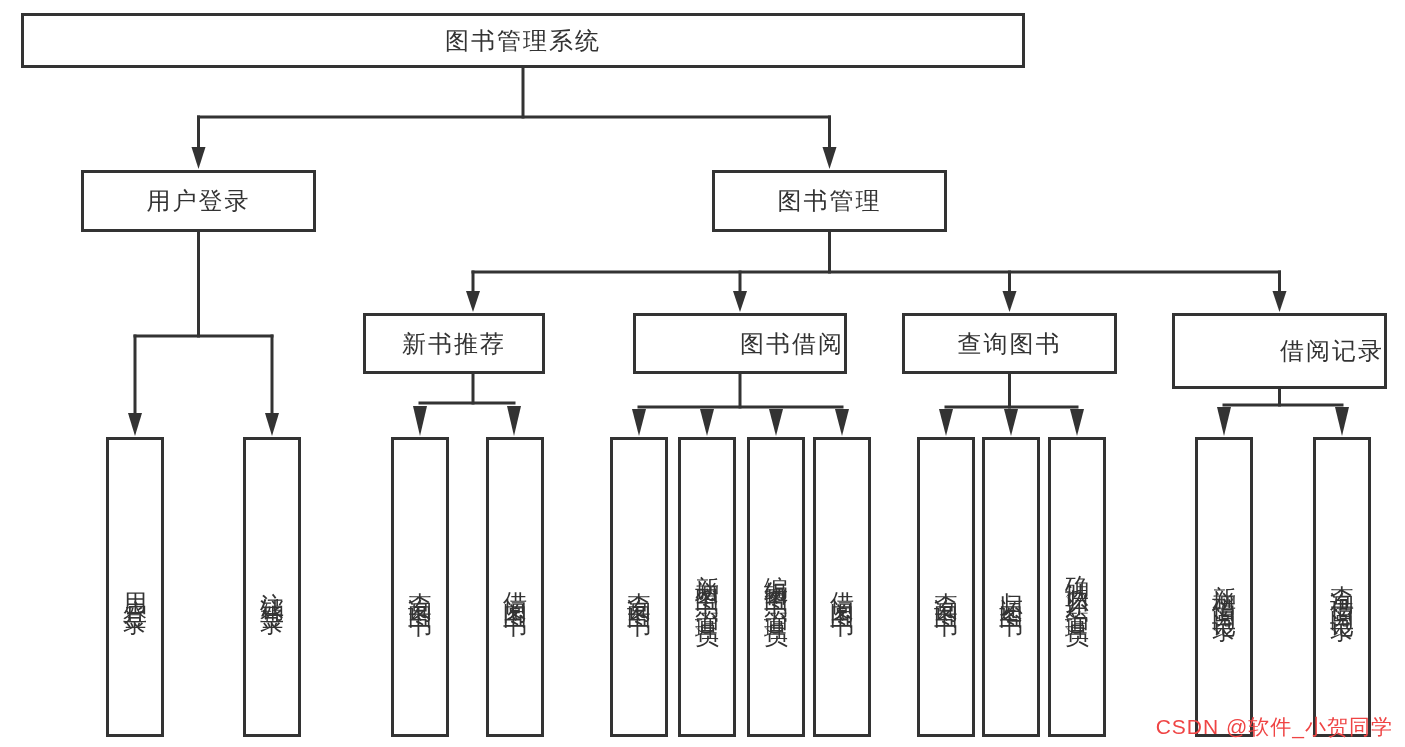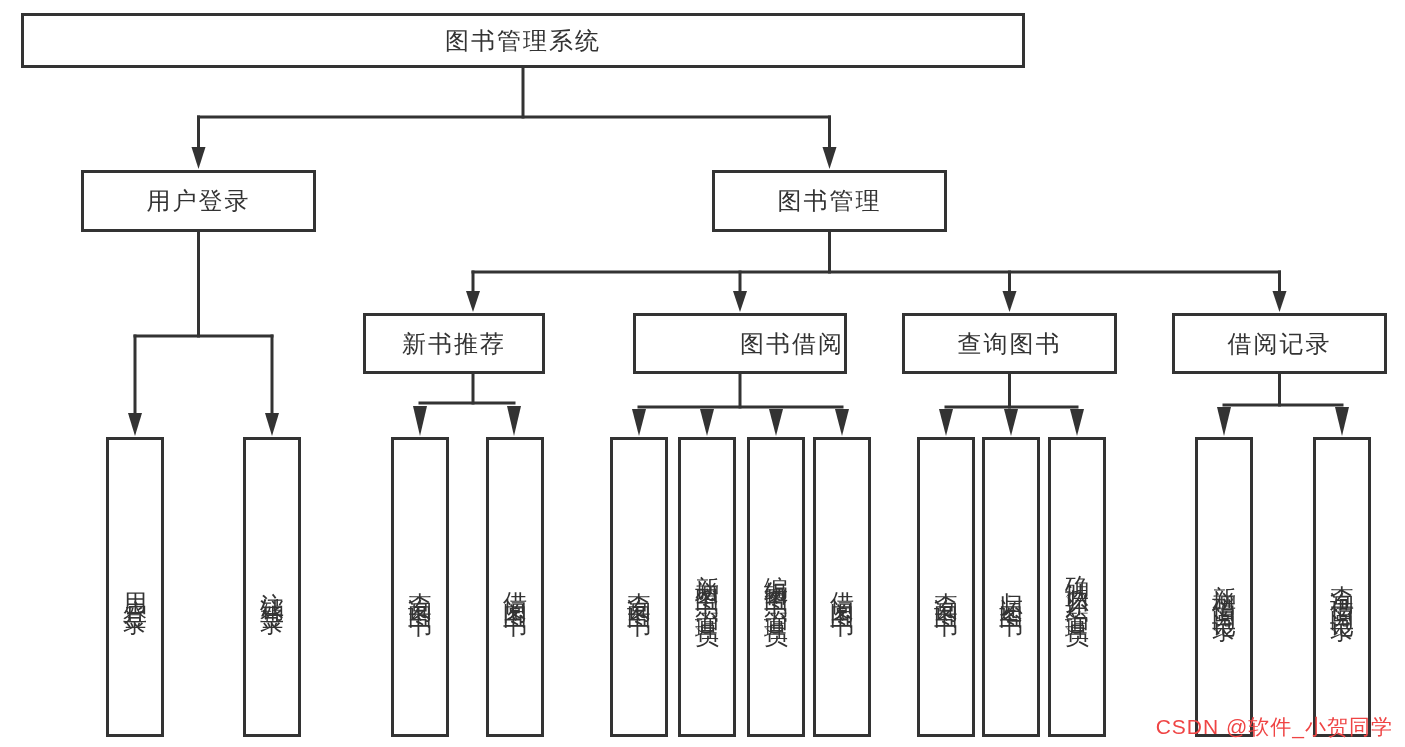--- a/index.html
+++ b/index.html
@@ -65,21 +65,21 @@
     color: #ef4444;
     letter-spacing: 1px;
   }
   
   .n-root { left: 21px;  top: 13px;  width: 1004px; height: 55px; }
   .n-l2a  { left: 81px;  top: 170px; width: 235px;  height: 62px; }
   .n-l2b  { left: 712px; top: 170px; width: 235px;  height: 62px; }
   .n-l3a  { left: 363px; top: 313px; width: 182px;  height: 61px; }
   .n-l3b  { left: 633px; top: 313px; width: 214px;  height: 61px; justify-content: flex-end; }
   .n-l3c  { left: 902px; top: 313px; width: 215px;  height: 61px; }
-  .n-l3d  { left: 1172px;top: 313px; width: 215px;  height: 61px; }
+  .n-l3d  { left: 1172px;top: 313px; width: 215px;  height: 76px; justify-content: flex-end; }
   
   .lf-1a { left: 106px; }  .lf-1b { left: 243px; }
   .lf-2a { left: 391px; }  .lf-2b { left: 486px; }
   .lf-3a { left: 610px; }  .lf-3b { left: 678px; }  .lf-3c { left: 747px; }  .lf-3d { left: 813px; }
   .lf-4a { left: 917px; }  .lf-4b { left: 982px; }  .lf-4c { left: 1048px; }
   .lf-5a { left: 1195px; } .lf-5b { left: 1313px; }
 </style>
 </head>
 <body>
 

